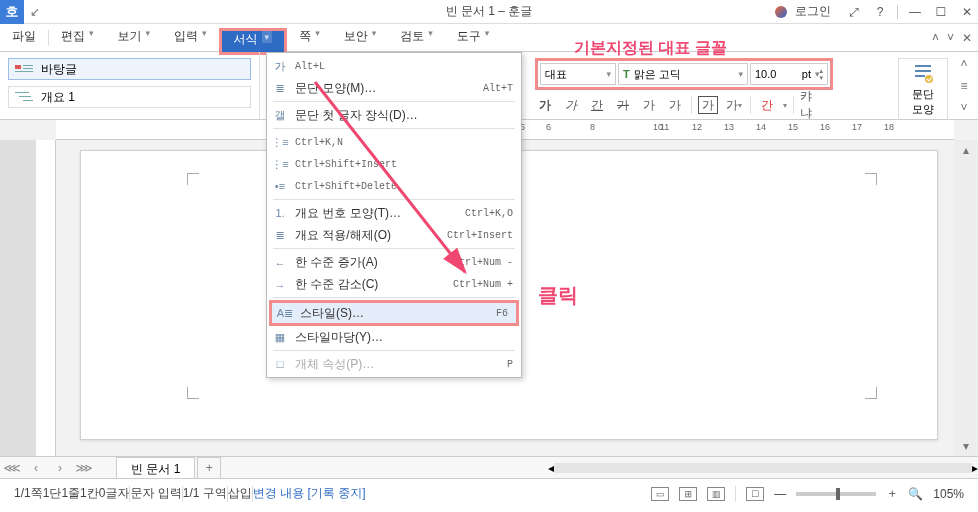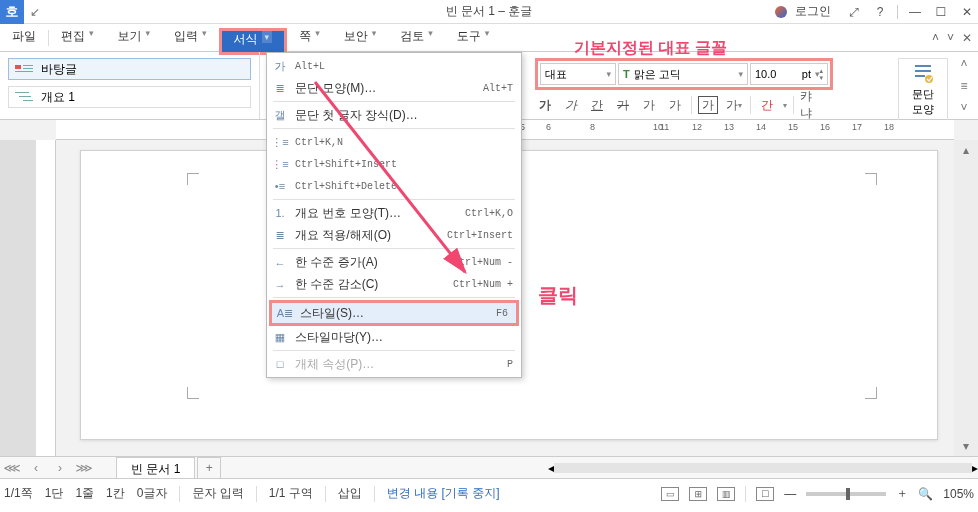--- a/index.html
+++ b/index.html
@@ -71,21 +71,21 @@
     .dm-short { color: #666; font-size: 10px; font-family: Liberation Mono, monospace; }
     .dm-sep { height: 1px; background: #e0e0e0; margin: 2px 6px; }
     
     .doc-tabs { position: absolute; left: 0; right: 0; bottom: 0; height: 22px; background: #f7f7f7; border-top: 1px solid #ccc; display: flex; align-items: center; }
     .doc-tabs .nav { width: 24px; display: flex; align-items: center; justify-content: center; color: #888; }
     .doc-tabs .tab { height: 100%; padding: 0 14px; background: #fff; border: 1px solid #ccc; border-bottom: none; display: flex; align-items: flex-end; margin-left: 20px; }
     .doc-tabs .plus { width: 24px; height: 100%; display: flex; align-items: center; justify-content: center; border: 1px solid #ccc; border-bottom: none; margin-left: 2px; color: #777; }
     .doc-tabs .hscroll { margin-left: auto; width: 430px; height: 14px; display: flex; align-items: center; }
     .doc-tabs .hscroll .tr { flex: 1; background: #e4e4e4; height: 10px; }
     
-    .statusbar { height: 30px; border-top: 1px solid #ccc; display: flex; align-items: center; padding: 0 4px; font-size: 12px; color: #444; gap: 12px; }
+    .statusbar { height: 30px; border-top: 1px solid #ccc; display: flex; align-items: center; padding: 0 14px; font-size: 12px; color: #444; gap: 0; }
     .statusbar .sep { width: 1px; height: 16px; background: #ddd; }
     .statusbar .track-link { color: #2d6bc4; }
     .statusbar .right { margin-left: auto; display: flex; align-items: center; gap: 10px; }
     .view-btn { width: 18px; height: 14px; border: 1px solid #888; display: flex; align-items: center; justify-content: center; font-size: 9px; color: #666; }
     .zoom-slider { width: 80px; height: 4px; background: #ccc; position: relative; }
     .zoom-slider .thumb { position: absolute; left: 50%; top: -4px; width: 4px; height: 12px; background: #666; }
   </style>
 </head>
 <body>
 

